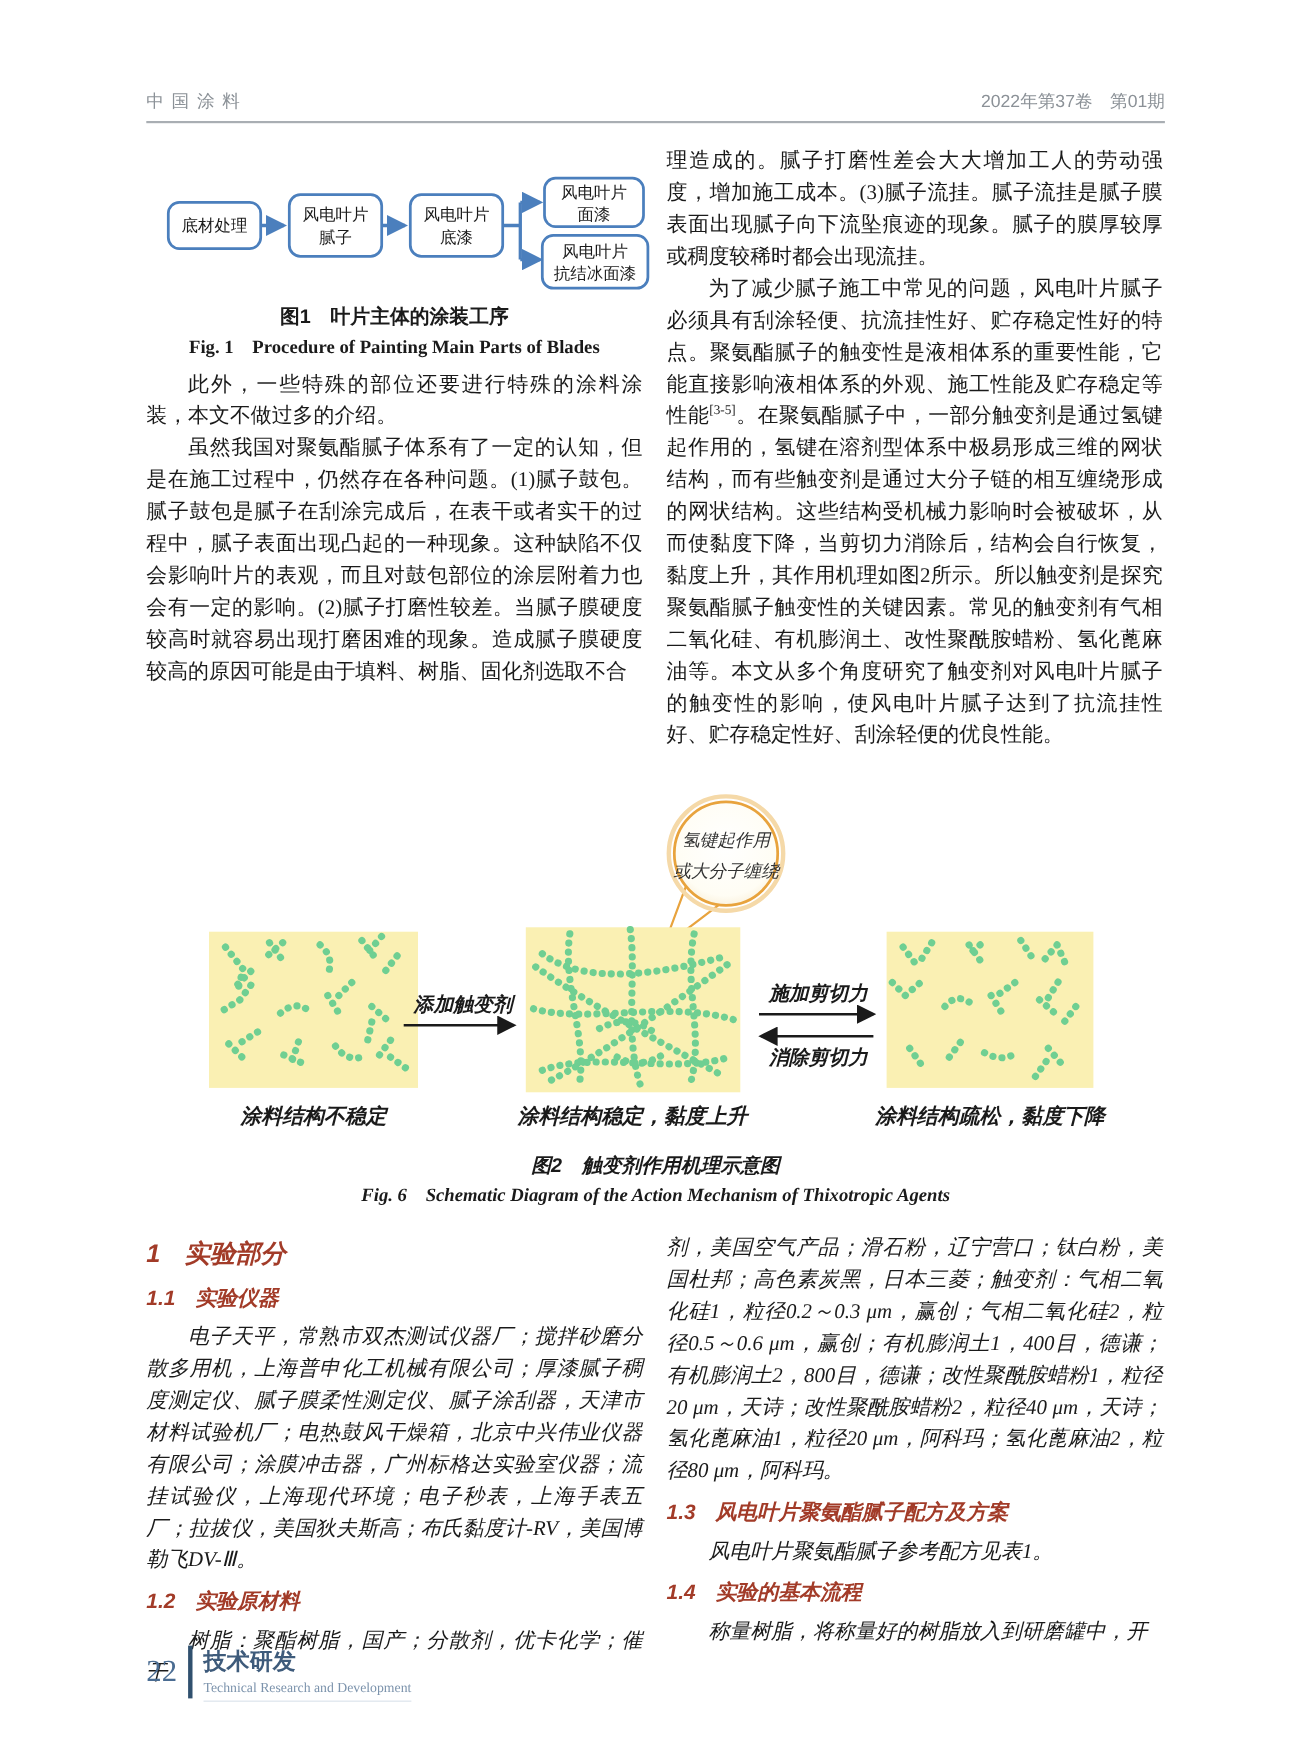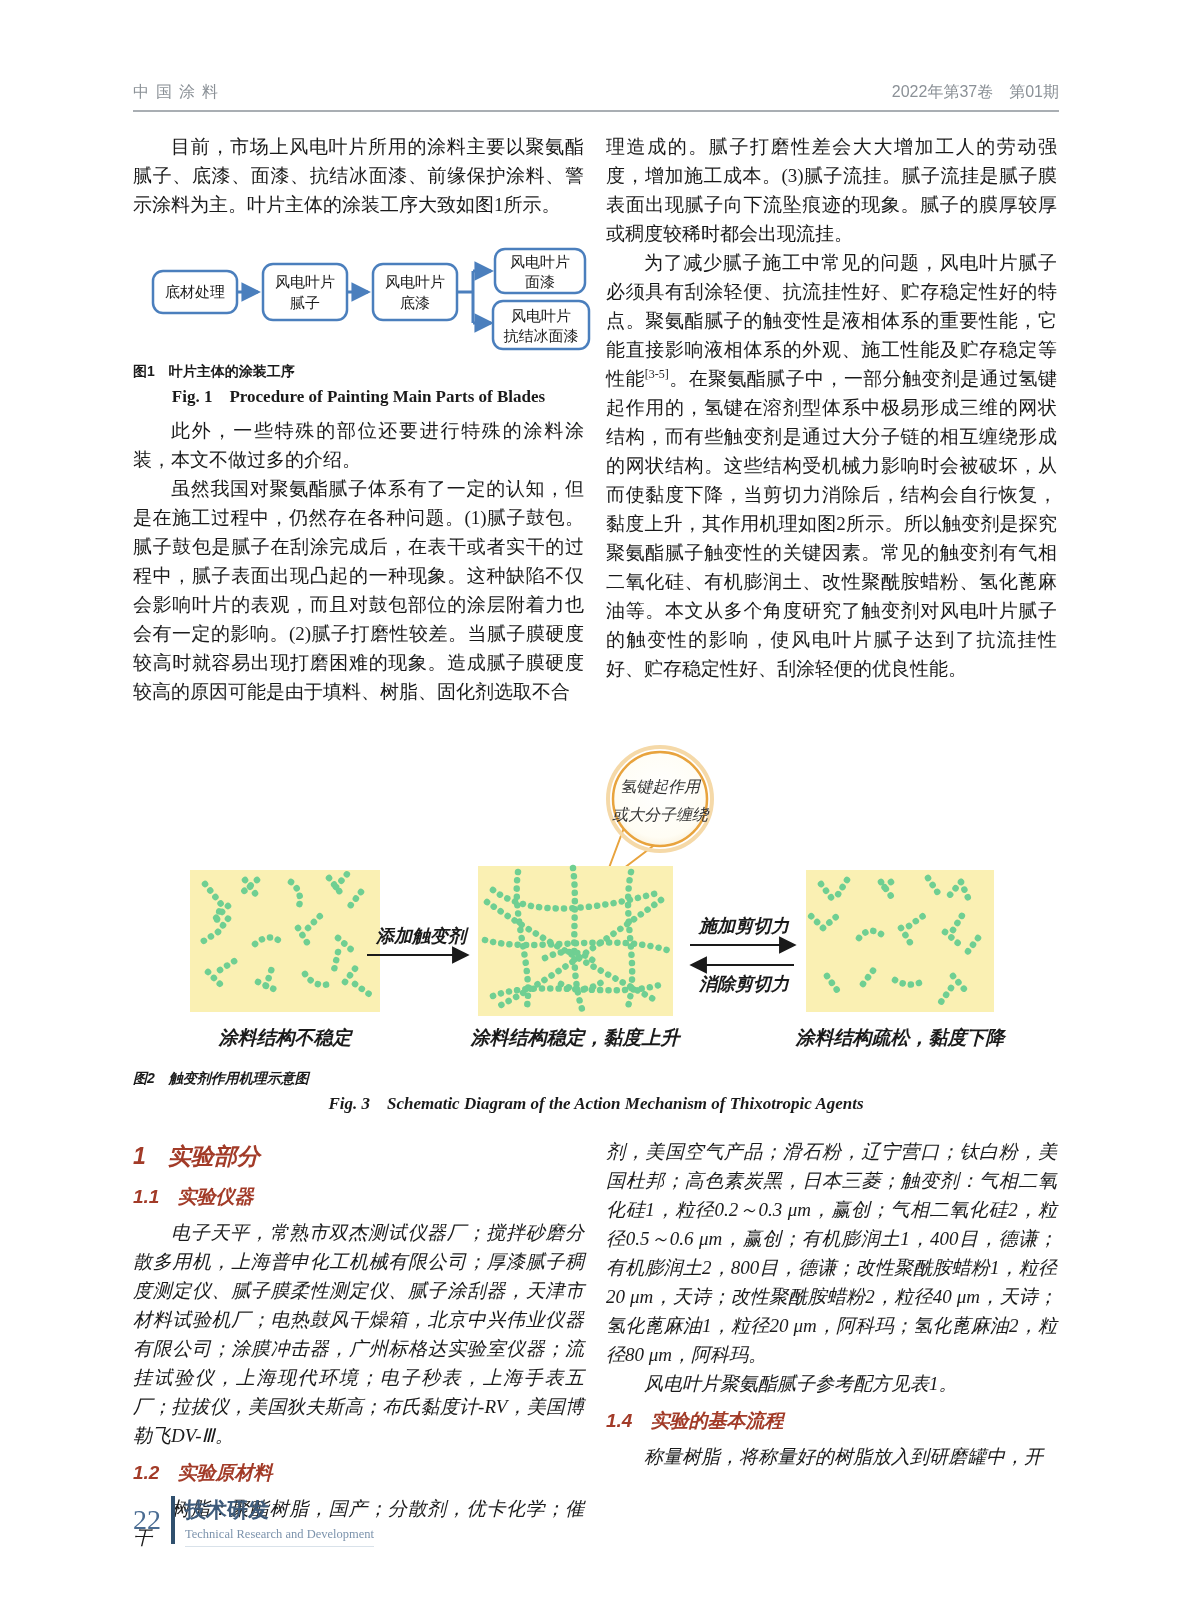--- a/index.html
+++ b/index.html
@@ -19,22 +19,22 @@
   
   .cols{ display:flex; gap:22px; }
   .col{ width:451px; }
   .body-text{ font-size:19px; line-height:29px; text-align:justify; margin:0; }
   .body-text.indent{ text-indent:2em; }
   sup.ref{ font-size:12px; line-height:0; }
   .cols.top{ margin-top:20px; }
   
   .fig1-wrap{ margin-top:26px; margin-bottom:4px; }
   .fig1-svg{ display:block; margin-left:6px; }
-  .figcap-zh{ font-family:"Liberation Sans", sans-serif;
-    font-weight:bold; font-size:14px; margin-top:8px; }
+  .figcap-zh{ text-align:center; font-family:"Liberation Sans", sans-serif;
+    font-weight:bold; font-size:18px; margin-top:8px; }
   .figcap-en{ text-align:center; font-family:"Liberation Serif", serif;
     font-weight:bold; font-size:17px; margin-top:4px; }
   .after-fig1{ margin-top:8px; }
   
   .fig2-wrap{ margin-top:26px;font-style:italic; }
   .fig2-svg{ display:block; }
   .fig2-caps{ margin-top:6px; }
   
   .cols.bottom{ margin-top:22px;font-style:italic; }
   .sec-h1{
@@ -78,21 +78,20 @@
 <div class="page">
   <div class="content">
 
     <div class="pg-header">
       <span class="journal">中国涂料</span>
       <span class="issue">2022年第37卷　第01期</span>
     </div>
 
     <div class="cols top">
       <div class="col">
-        <p class="body-text indent">目前，市场上风电叶片所用的涂料主要以聚氨酯腻子、底漆、面漆、抗结冰面漆、前缘保护涂料、警示涂料为主。叶片主体的涂装工序大致如图1所示。</p>
 
         <div class="fig1-wrap">
           <svg class="fig1-svg" width="454" height="110" viewBox="0 0 454 110">
             <defs>
               <marker id="mblue" viewBox="0 0 10 10" refX="8.5" refY="5" markerWidth="6.5" markerHeight="6.5" orient="auto-start-reverse">
                 <path d="M0,0 L10,5 L0,10 z" fill="#4b7fbd"></path>
               </marker>
             </defs>
 
             <line x1="98" y1="47" x2="119" y2="47" stroke="#4b7fbd" stroke-width="3" marker-end="url(#mblue)"></line>
@@ -214,41 +213,44 @@
         <line x1="661" y1="233" x2="559" y2="233" stroke="#1a1a1a" stroke-width="2.2" marker-end="url(#mblack)"></line>
         <text class="fig2-arrow-label" x="611" y="258" text-anchor="middle">消除剪切力</text>
 
         <text class="fig2-panel-label" x="152" y="312" text-anchor="middle">涂料结构不稳定</text>
         <text class="fig2-panel-label" x="442" y="312" text-anchor="middle">涂料结构稳定，黏度上升</text>
         <text class="fig2-panel-label" x="767" y="312" text-anchor="middle">涂料结构疏松，黏度下降</text>
       </svg>
 
       <div class="fig2-caps">
         <div class="figcap-zh">图2　触变剂作用机理示意图</div>
-        <div class="figcap-en">Fig. 3　Schematic Diagram of the Action Mechanism of Thixotropic Agents</div>
+        <div class="figcap-en">Fig. 6　Schematic Diagram of the Action Mechanism of Thixotropic Agents</div>
       </div>
     </div>
 
     <div class="cols bottom">
       <div class="col">
         <div class="sec-h1">
           <span class="num">1</span><span>实验部分</span>
         </div>
         <div class="sec-h2">
           <span class="num">1.1</span><span>实验仪器</span>
         </div>
         <p class="body-text indent">电子天平，常熟市双杰测试仪器厂；搅拌砂磨分散多用机，上海普申化工机械有限公司；厚漆腻子稠度测定仪、腻子膜柔性测定仪、腻子涂刮器，天津市材料试验机厂；电热鼓风干燥箱，北京中兴伟业仪器有限公司；涂膜冲击器，广州标格达实验室仪器；流挂试验仪，上海现代环境；电子秒表，上海手表五厂；拉拔仪，美国狄夫斯高；布氏黏度计-RV，美国博勒飞DV-Ⅲ。</p>
         <div class="sec-h2">
           <span class="num">1.2</span><span>实验原材料</span>
         </div>
         <p class="body-text indent">树脂：聚酯树脂，国产；分散剂，优卡化学；催干</p>
       </div>
 
       <div class="col">
         <p class="body-text">剂，美国空气产品；滑石粉，辽宁营口；钛白粉，美国杜邦；高色素炭黑，日本三菱；触变剂：气相二氧化硅1，粒径0.2～0.3 μm，赢创；气相二氧化硅2，粒径0.5～0.6 μm，赢创；有机膨润土1，400目，德谦；有机膨润土2，800目，德谦；改性聚酰胺蜡粉1，粒径20 μm，天诗；改性聚酰胺蜡粉2，粒径40 μm，天诗；氢化蓖麻油1，粒径20 μm，阿科玛；氢化蓖麻油2，粒径80 μm，阿科玛。</p>
+        <div class="sec-h2">
+          <span class="num">1.3</span><span>风电叶片聚氨酯腻子配方及方案</span>
+        </div>
         <p class="body-text indent">风电叶片聚氨酯腻子参考配方见表1。</p>
         <div class="sec-h2">
           <span class="num">1.4</span><span>实验的基本流程</span>
         </div>
         <p class="body-text indent">称量树脂，将称量好的树脂放入到研磨罐中，开</p>
       </div>
     </div>
 
   </div>
 

